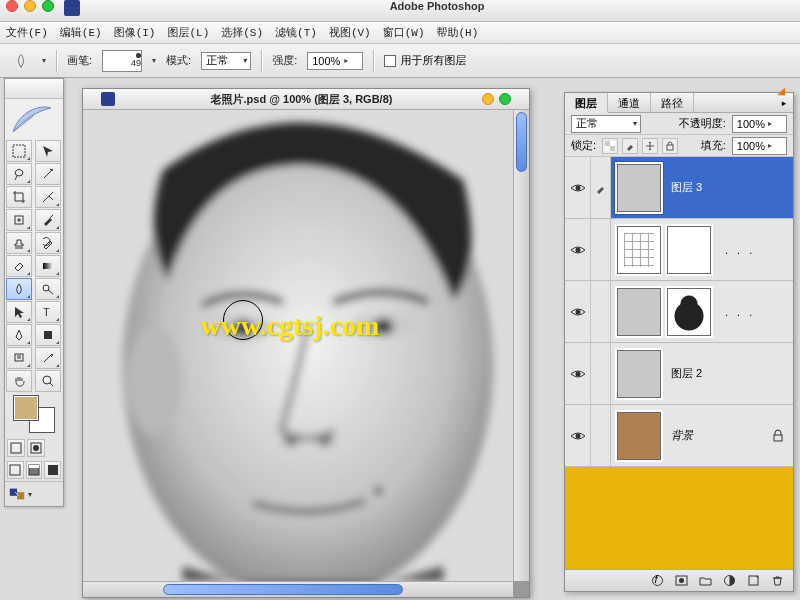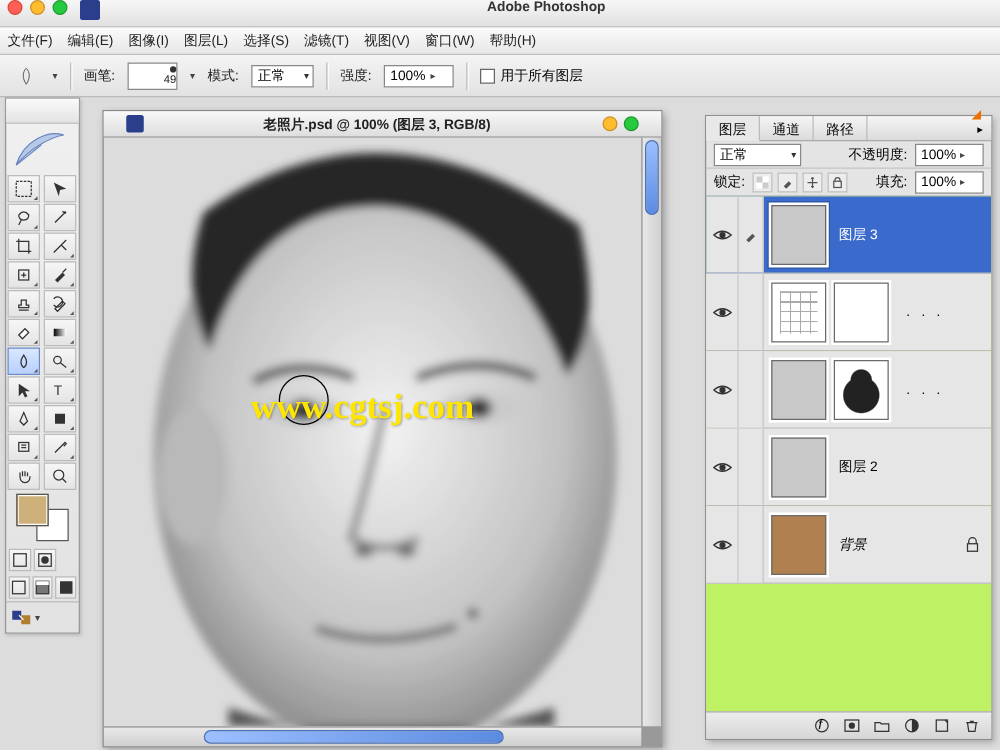--- a/index.html
+++ b/index.html
@@ -10,21 +10,21 @@
 .win-controls-left { display: flex; gap: 6px; }
 .circle { width: 12px; height: 12px; border-radius: 50%; border: 1px solid #999; }
 .circ-red { background:#ff5f56; border-color:#d43; }
 .circ-yellow { background:#ffbd2e; border-color:#cb9028; }
 .circ-green { background:#27c93f; border-color:#1a9a2c; }
 .titlebar .app-icon { margin-left: 10px; width:16px; height:16px; background:#2a3e8c; display:inline-block; border-radius:2px; }
 .titlebar .title-text { flex:1; text-align:center; font-weight:bold; color:#333; }
 
 
 .menubar { height: 22px; background: linear-gradient(#fbfbfb,#e7e7e7); display:flex; align-items:center; padding:0 6px; border-bottom:1px solid #c0c0c0; }
-.menubar span { margin-right: 12px; cursor:default; color:#222; }
+.menubar span { margin-right: 12px; cursor:default; color:#222;font-family:Liberation Mono, monospace; }
 
 
 .optionsbar { height: 34px; background: linear-gradient(#f4f4f4,#e2e2e2); display:flex; align-items:center; padding:0 10px; gap:10px; border-bottom:1px solid #aaa; }
 .drop-icon { width:22px; height:22px; display:inline-flex; align-items:center; justify-content:center; }
 .drop-icon svg { width:16px; height:16px; }
 .mini-arrow { font-size:8px; color:#444; }
 .optlabel { color:#222; }
 .brush-preview { width:40px; height:22px; background:#fff; border:1px solid #888; display:inline-flex; flex-direction:column; align-items:flex-end; justify-content:center; }
 .brush-preview .dot { width:5px; height:5px; border-radius:50%; background:#333; }
 .brush-preview .sz { font-size:9px; color:#222; }
@@ -72,28 +72,28 @@
 .vscroll { position:absolute; top:0; right:0; bottom:16px; width:16px; background:linear-gradient(to right,#e8e8e8,#d0d0d0); border-left:1px solid #aaa; }
 .vscroll .thumb { position:absolute; left:2px; right:2px; top:2px; height:60px; background:linear-gradient(to bottom,#9cbfff,#5b8be0); border:1px solid #4a71b5; border-radius:8px; }
 .hscroll { position:absolute; bottom:0; left:0; right:16px; height:16px; background:linear-gradient(#e8e8e8,#d0d0d0); border-top:1px solid #aaa; }
 .hscroll .thumb { position:absolute; top:2px; bottom:2px; left:80px; width:240px; background:linear-gradient(to right,#9cbfff,#5b8be0); border:1px solid #4a71b5; border-radius:8px; }
 
 
 .panel { position:absolute; right:6px; top:14px; width:230px; height:500px; background:#e4e4e4; border:1px solid #8f8f8f; box-shadow:2px 2px 5px rgba(0,0,0,.25); display:flex; flex-direction:column; }
 .panel-notch { position:absolute; top:-8px; right:8px; color:#f07000; font-size:10px; }
 .panel-tabs { height:20px; display:flex; background:linear-gradient(#f5f5f5,#dbdbdb); border-bottom:1px solid #aaa; }
 .ptab { padding:3px 10px; border-right:1px solid #bbb; cursor:default; }
-.ptab.active { background:#e8e8e8; border-bottom:1px solid #e8e8e8; margin-bottom:-1px; font-weight:normal; }
+.ptab.active { background:#e8e8e8; border-bottom:1px solid #e8e8e8; margin-bottom:-1px; font-weight:bold; }
 .ptab-menu { margin-left:auto; width:18px; display:flex; align-items:center; justify-content:center; }
 .ptab-menu span { font-size:9px; }
 .panel-row1, .panel-row2 { height:22px; display:flex; align-items:center; gap:6px; padding:0 6px; border-bottom:1px solid #c4c4c4; }
 .lock-icons { display:flex; gap:4px; }
 .lock-icons .li { width:16px; height:16px; border:1px solid #bdbdbd; background:#ededed; display:flex; align-items:center; justify-content:center; }
 .lock-icons svg { width:10px; height:10px; }
-.layer-list { flex:1; overflow:hidden; background:#bef264; }
+.layer-list { flex:1; overflow:hidden; background:#eab308; }
 .layer { height:62px; display:flex; align-items:center; border-bottom:1px solid #bcbcbc; background:#e6e6e6; }
 .layer.selected { background:#3a6acb; color:#fff; }
 .layer .vis { width:26px; height:100%; display:flex; align-items:center; justify-content:center; border-right:1px solid #c4c4c4; background:#e6e6e6; }
 .layer.selected .vis { background:#e6e6e6; }
 .layer .link { width:20px; height:100%; border-right:1px solid #c4c4c4; background:#e6e6e6; display:flex; align-items:center; justify-content:center; }
 .layer.selected .link { background:#e6e6e6; }
 .layer .thumbs { display:flex; gap:6px; padding:0 6px; align-items:center; }
 .lthumb { width:44px; height:48px; background:#fff; border:1px solid #6a6a6a; box-shadow:0 0 0 2px #fff; }
 .layer.selected .lthumb { box-shadow:0 0 0 2px #fff, 0 0 0 3px #2f55a3; }
 .lthumb.portrait { background:#c8c8c8; }

